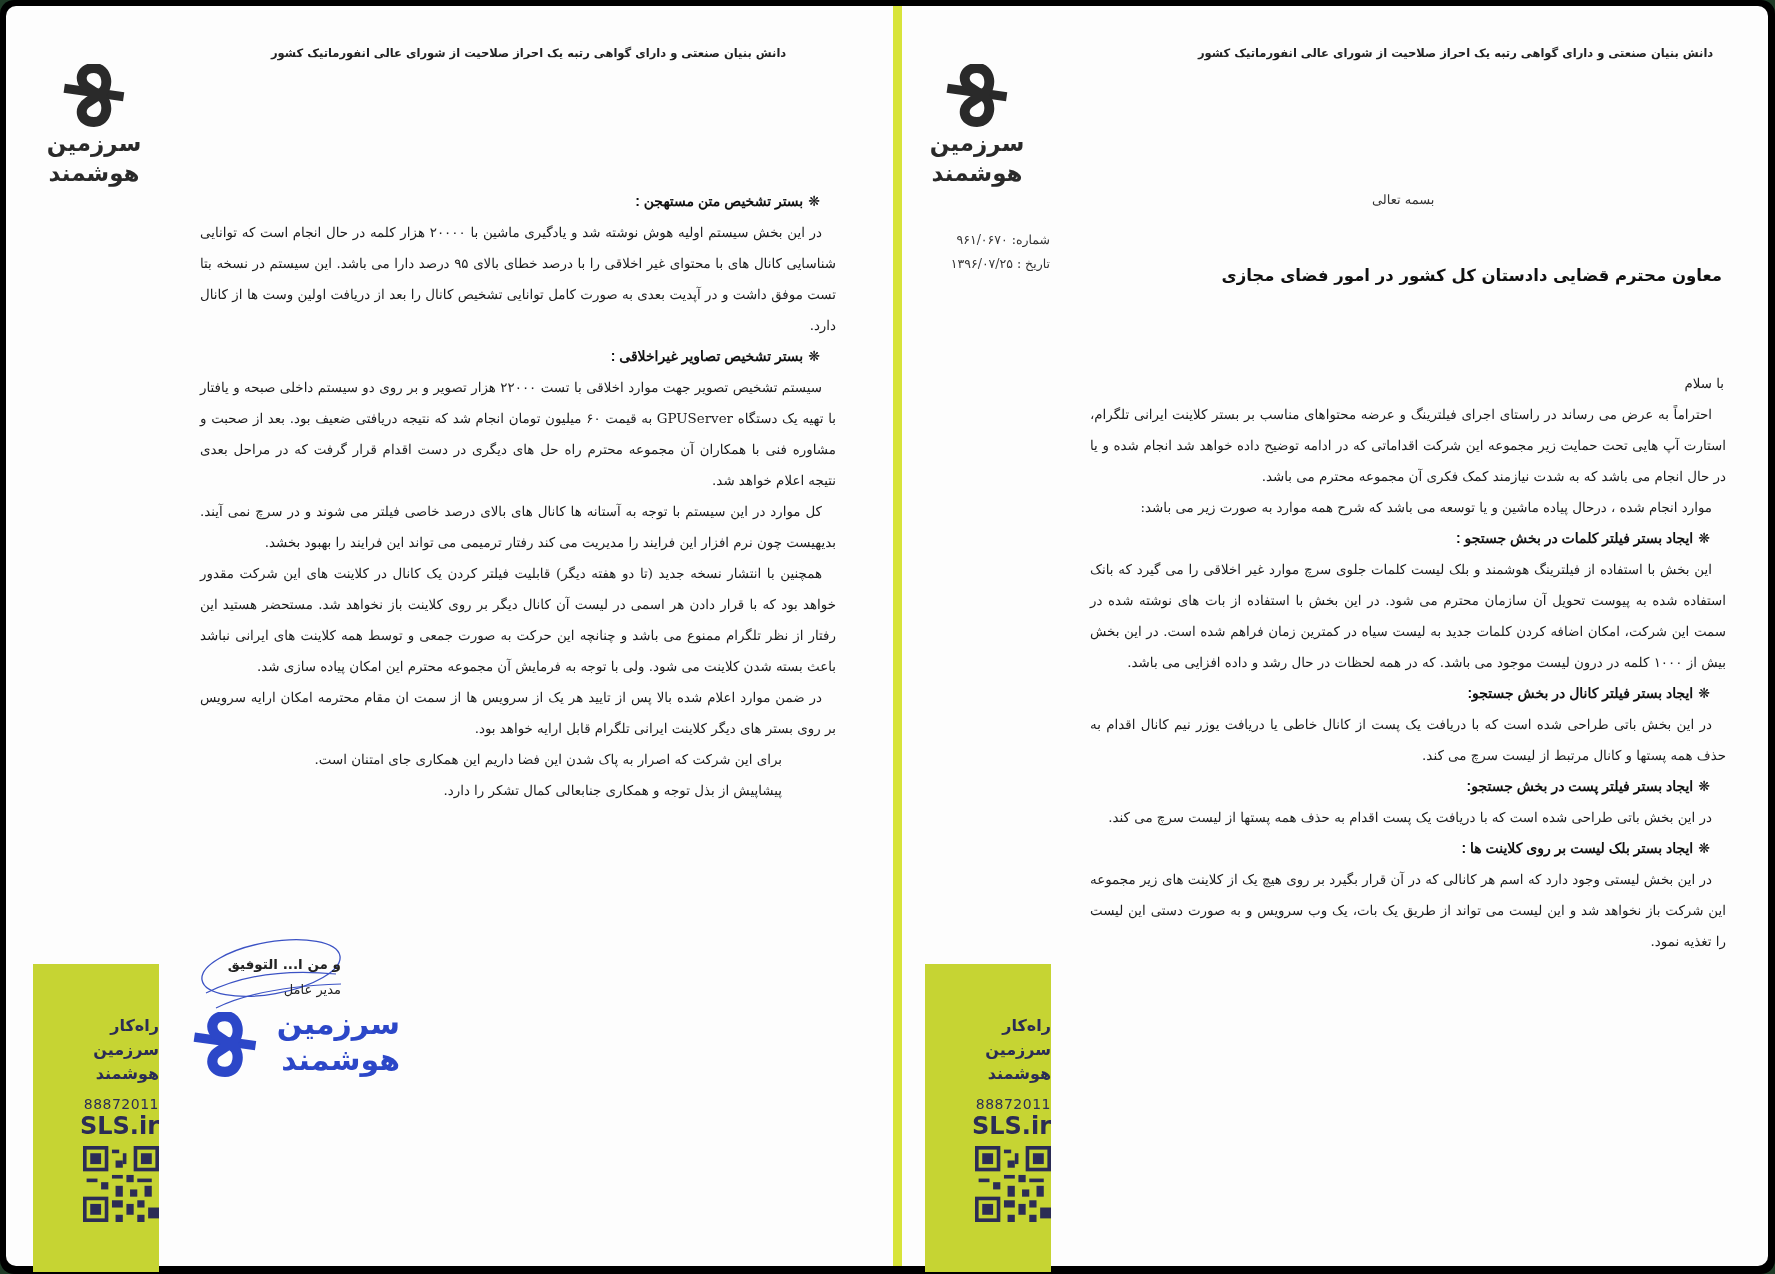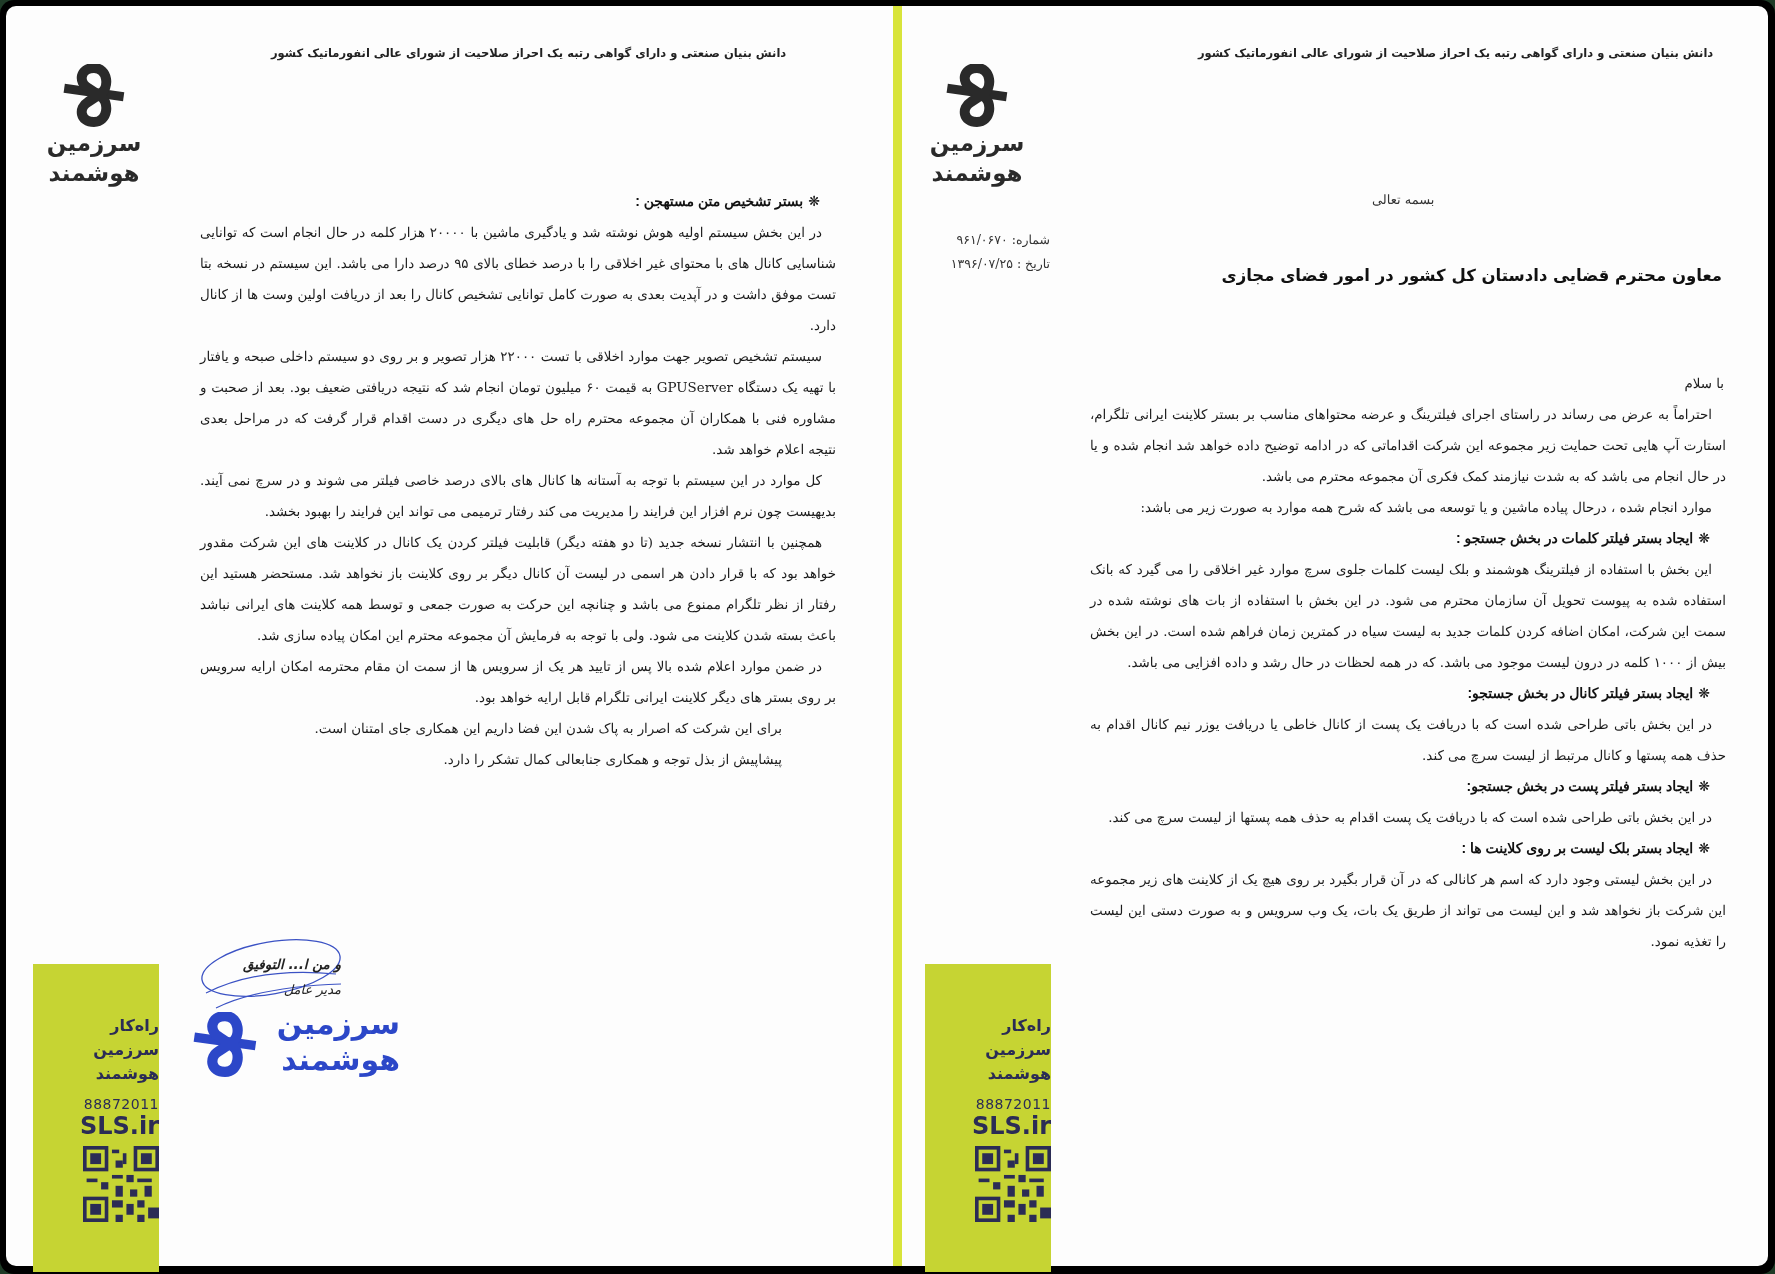--- a/index.html
+++ b/index.html
@@ -42,21 +42,21 @@
   .salutation { position: absolute; direction: rtl; font-size: 13px; color: #333; font-family: "DejaVu Serif", serif; }
   .addressee { position: absolute; direction: rtl; font-weight: bold; color: #111; font-size: 16.5px; line-height: 36px; }
   .yellow-band {
     position: absolute; top: 958px; width: 126px; height: 308px; background: #c6d433;
     text-align: right; color: #2b2c55;
   }
   .yellow-band .slogan { font-weight: bold; font-size: 16px; line-height: 24px; direction: rtl; margin-top: 50px; }
   .yellow-band .phone { font-weight: normal; font-size: 14px; margin-top: 10px; letter-spacing: 0.5px; }
   .yellow-band .site { font-weight: bold; font-size: 24px; line-height: 28px; }
   .yellow-band .qr { margin: 6px auto 0; width: 76px; height: 76px; }
-  .signature { position: absolute; direction: rtl; text-align: right; font-style: italic; }
+  .signature { position: absolute; direction: rtl; text-align: right; }
   .signature .closing { font-size: 13.5px; font-weight: bold; color: #222; }
   .signature .title { font-size: 13px; color: #222; margin-top: 10px; }
   .sig-scribble { position: absolute; }
   .stamp { position: absolute; color: #2c47c8; }
   .stamp .brand { font-weight: bold; font-size: 30px; line-height: 36px; direction: rtl; color: #2c47c8; }
 </style>
 </head>
 <body>
 
 <div class="frame">
@@ -70,20 +70,21 @@
         <rect x="2" y="24" width="60" height="9" fill="#2a2a2a" transform="rotate(8 32 28)"></rect>
         <path d="M32 4 C18 4 16 18 26 24 L38 32 C48 38 46 58 32 58 C18 58 16 44 26 38 L38 30 C48 24 46 4 32 4 Z" fill="none" stroke="#2a2a2a" stroke-width="10"></path>
       </svg>
       <div class="brand">سرزمین</div>
       <div class="brand">هوشمند</div>
     </div>
 
     <div class="body-text" style="left:194px; top:180px; width:636px;">
       <h3><span class="bullet">❋</span><span>بستر تشخیص متن مستهجن :</span></h3>
       <p>در این بخش سیستم اولیه هوش نوشته شد و یادگیری ماشین با ۲۰۰۰۰ هزار کلمه در حال انجام است که توانایی شناسایی کانال های با محتوای غیر اخلاقی را با درصد خطای بالای ۹۵ درصد دارا می باشد. این سیستم در نسخه بتا تست موفق داشت و در آپدیت بعدی به صورت کامل توانایی تشخیص کانال را بعد از دریافت اولین وست ها از کانال دارد.</p>
+      <h3><span class="bullet">❋</span><span>بستر تشخیص تصاویر  غیراخلاقی :</span></h3>
       <p>سیستم تشخیص تصویر جهت موارد اخلاقی با تست ۲۲۰۰۰  هزار تصویر و بر روی دو سیستم داخلی صبحه و یافتار با تهیه یک دستگاه  GPUServer به قیمت ۶۰ میلیون تومان انجام شد که نتیجه دریافتی ضعیف بود. بعد از صحبت و مشاوره فنی با همکاران آن مجموعه محترم  راه حل های دیگری در دست اقدام قرار گرفت که در مراحل بعدی  نتیجه اعلام خواهد شد.</p>
       <p>کل موارد در این سیستم با توجه به آستانه ها کانال های بالای درصد خاصی فیلتر می شوند و در سرچ نمی آیند. بدیهیست چون نرم افزار این فرایند را مدیریت می کند رفتار ترمیمی می تواند این فرایند را بهبود بخشد.</p>
       <p>همچنین با انتشار نسخه جدید (تا دو هفته دیگر) قابلیت فیلتر کردن یک کانال در کلاینت های این شرکت مقدور خواهد بود که با قرار دادن هر اسمی در لیست آن کانال دیگر بر روی کلاینت باز نخواهد شد. مستحضر هستید این رفتار از نظر تلگرام ممنوع می باشد و چنانچه این حرکت به صورت جمعی و توسط همه کلاینت های ایرانی نباشد باعث بسته شدن کلاینت می شود. ولی با توجه به فرمایش آن مجموعه محترم این امکان پیاده سازی شد.</p>
       <p>در ضمن موارد اعلام شده بالا پس از تایید هر یک از سرویس ها از سمت ان مقام محترمه امکان ارایه سرویس بر روی بستر های دیگر کلاینت ایرانی تلگرام قابل ارایه خواهد بود.</p>
       <p style="text-indent:0; padding-right:54px;">برای این شرکت که اصرار به پاک شدن این فضا داریم این همکاری جای امتنان است.</p>
       <p style="text-indent:0; padding-right:54px;">پیشاپیش از بذل توجه و همکاری جنابعالی کمال تشکر را دارد.</p>
     </div>
 
     <svg class="sig-scribble" style="left:190px; top:932px;" width="150" height="80" viewBox="0 0 150 80">
       <ellipse cx="75" cy="30" rx="70" ry="26" fill="none" stroke="#3b52c4" stroke-width="1.3" transform="rotate(-10 75 30)"></ellipse>

